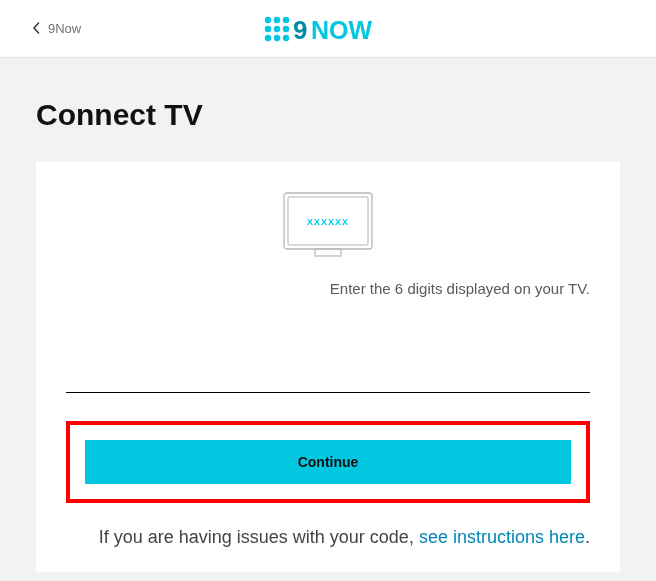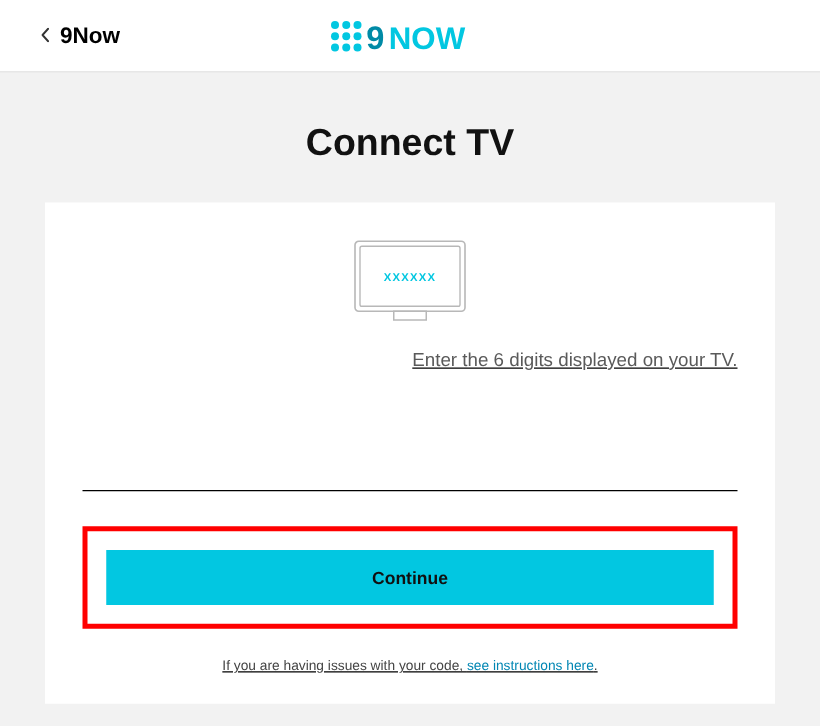--- a/index.html
+++ b/index.html
@@ -27,45 +27,44 @@
       align-items: center;
       padding-left: 32px;
       cursor: pointer;
     }
     .chevron-left {
       font-size: 14px;
       color: #333;
       margin-right: 8px;
     }
     .back-text {
-      font-size: 18px;
-      color: #000000;
-      font-weight: 700;
+      font-size: 13px;
+      color: #737373;
+      font-weight: 400;
     }
     .logo-wrap {
       position: absolute;
       left: 50%;
       transform: translateX(-50%);
       display: flex;
       align-items: center;
     }
     .main-area {
       padding: 40px 36px 0 36px;
     }
     .page-title {
-      text-align: center;
+      text-align: left;
       font-size: 30px;
       font-weight: 700;
       color: #111;
       margin-bottom: 30px;
     }
     .card {
       background: #ffffff;
       padding: 30px 30px 24px 30px;
-      text-decoration: underline;
     }
     .tv-illustration {
       display: flex;
       justify-content: center;
       margin-bottom: 20px;
     }
     .instruction {
       text-align: right;
       font-size: 15px;
       color: #5a5a5a;
@@ -92,22 +91,22 @@
       width: 100%;
       background: #02c7e1;
       border: none;
       color: #111;
       font-size: 14px;
       font-weight: 700;
       padding: 14px 0;
       cursor: pointer;
     }
     .help-text {
-      text-align: center;
-      font-size: 11px;
+      text-align: right;
+      font-size: 18px;
       color: #444;
     }
     .help-link {
       color: #0086b3;
       text-decoration: none;
       cursor: pointer;
     }
   </style>
 </head>
 <body>

